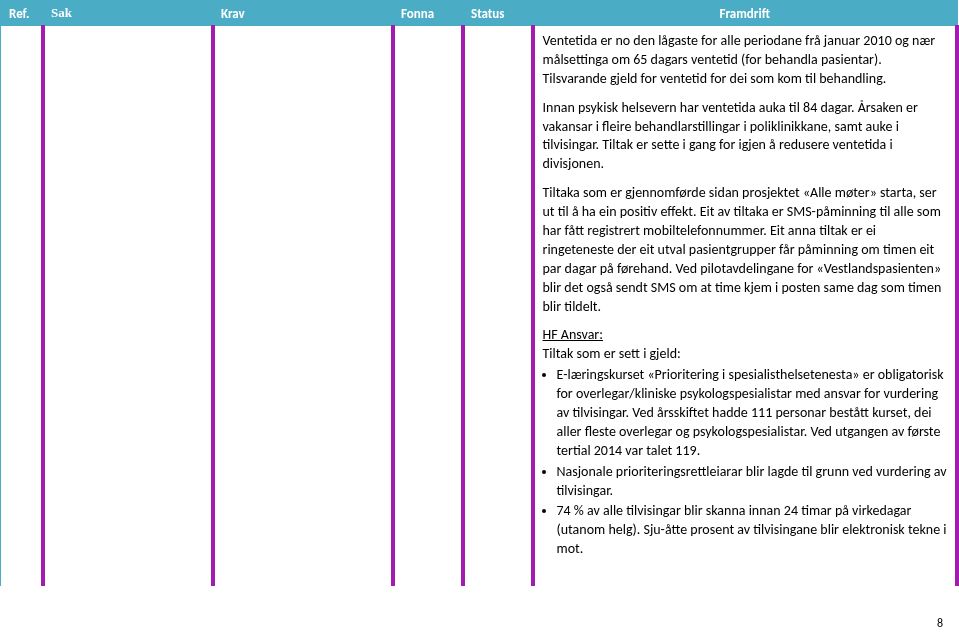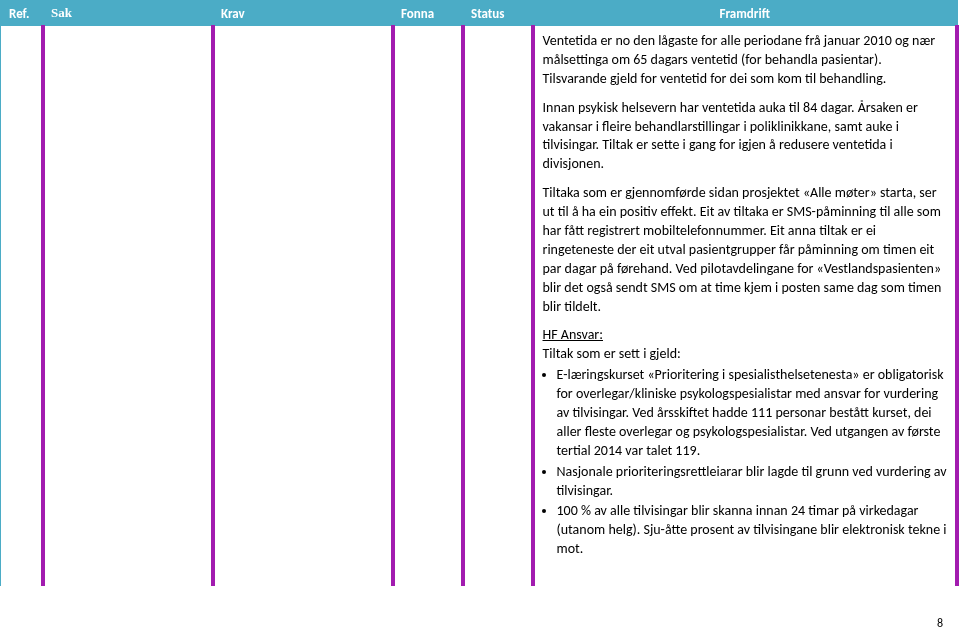--- a/index.html
+++ b/index.html
@@ -81,21 +81,21 @@
       <td>
         <div class="para">Ventetida er no den lågaste for alle periodane frå januar 2010 og nær målsettinga om 65 dagars ventetid (for behandla pasientar). Tilsvarande gjeld for ventetid for dei som kom til behandling.</div>
         <div class="para">Innan psykisk helsevern har ventetida auka til 84 dagar. Årsaken er vakansar i fleire behandlarstillingar i poliklinikkane, samt auke i tilvisingar. Tiltak er sette i gang for igjen å redusere ventetida i divisjonen.</div>
         <div class="para">Tiltaka som er gjennomførde sidan prosjektet «Alle møter» starta, ser ut til å ha ein positiv effekt. Eit av tiltaka er SMS-påminning til alle som har fått registrert mobiltelefonnummer. Eit anna tiltak er ei ringeteneste der eit utval pasientgrupper får påminning om timen eit par dagar på førehand. Ved pilotavdelingane for «Vestlandspasienten» blir det også sendt SMS om at time kjem i posten same dag som timen blir tildelt.</div>
         <div>
           <span class="underline">HF Ansvar:</span><br>
           <span>Tiltak som er sett i gjeld:</span>
           <ul class="bullets">
             <li>E-læringskurset «Prioritering i spesialisthelsetenesta» er obligatorisk for overlegar/kliniske psykologspesialistar med ansvar for vurdering av tilvisingar. Ved årsskiftet hadde 111 personar bestått kurset, dei aller fleste overlegar og psykologspesialistar. Ved utgangen av første tertial 2014 var talet 119.</li>
             <li>Nasjonale prioriteringsrettleiarar blir lagde til grunn ved vurdering  av tilvisingar.</li>
-            <li>100 % av alle tilvisingar blir skanna innan 24 timar på virkedagar (utanom helg). Sju-åtte prosent av tilvisingane blir elektronisk tekne i mot.</li>
+            <li>74 % av alle tilvisingar blir skanna innan 24 timar på virkedagar (utanom helg). Sju-åtte prosent av tilvisingane blir elektronisk tekne i mot.</li>
           </ul>
         </div>
       </td>
     </tr>
   </tbody>
 </table>
 
 <div class="page-num">8</div>
 
 </body></html>

